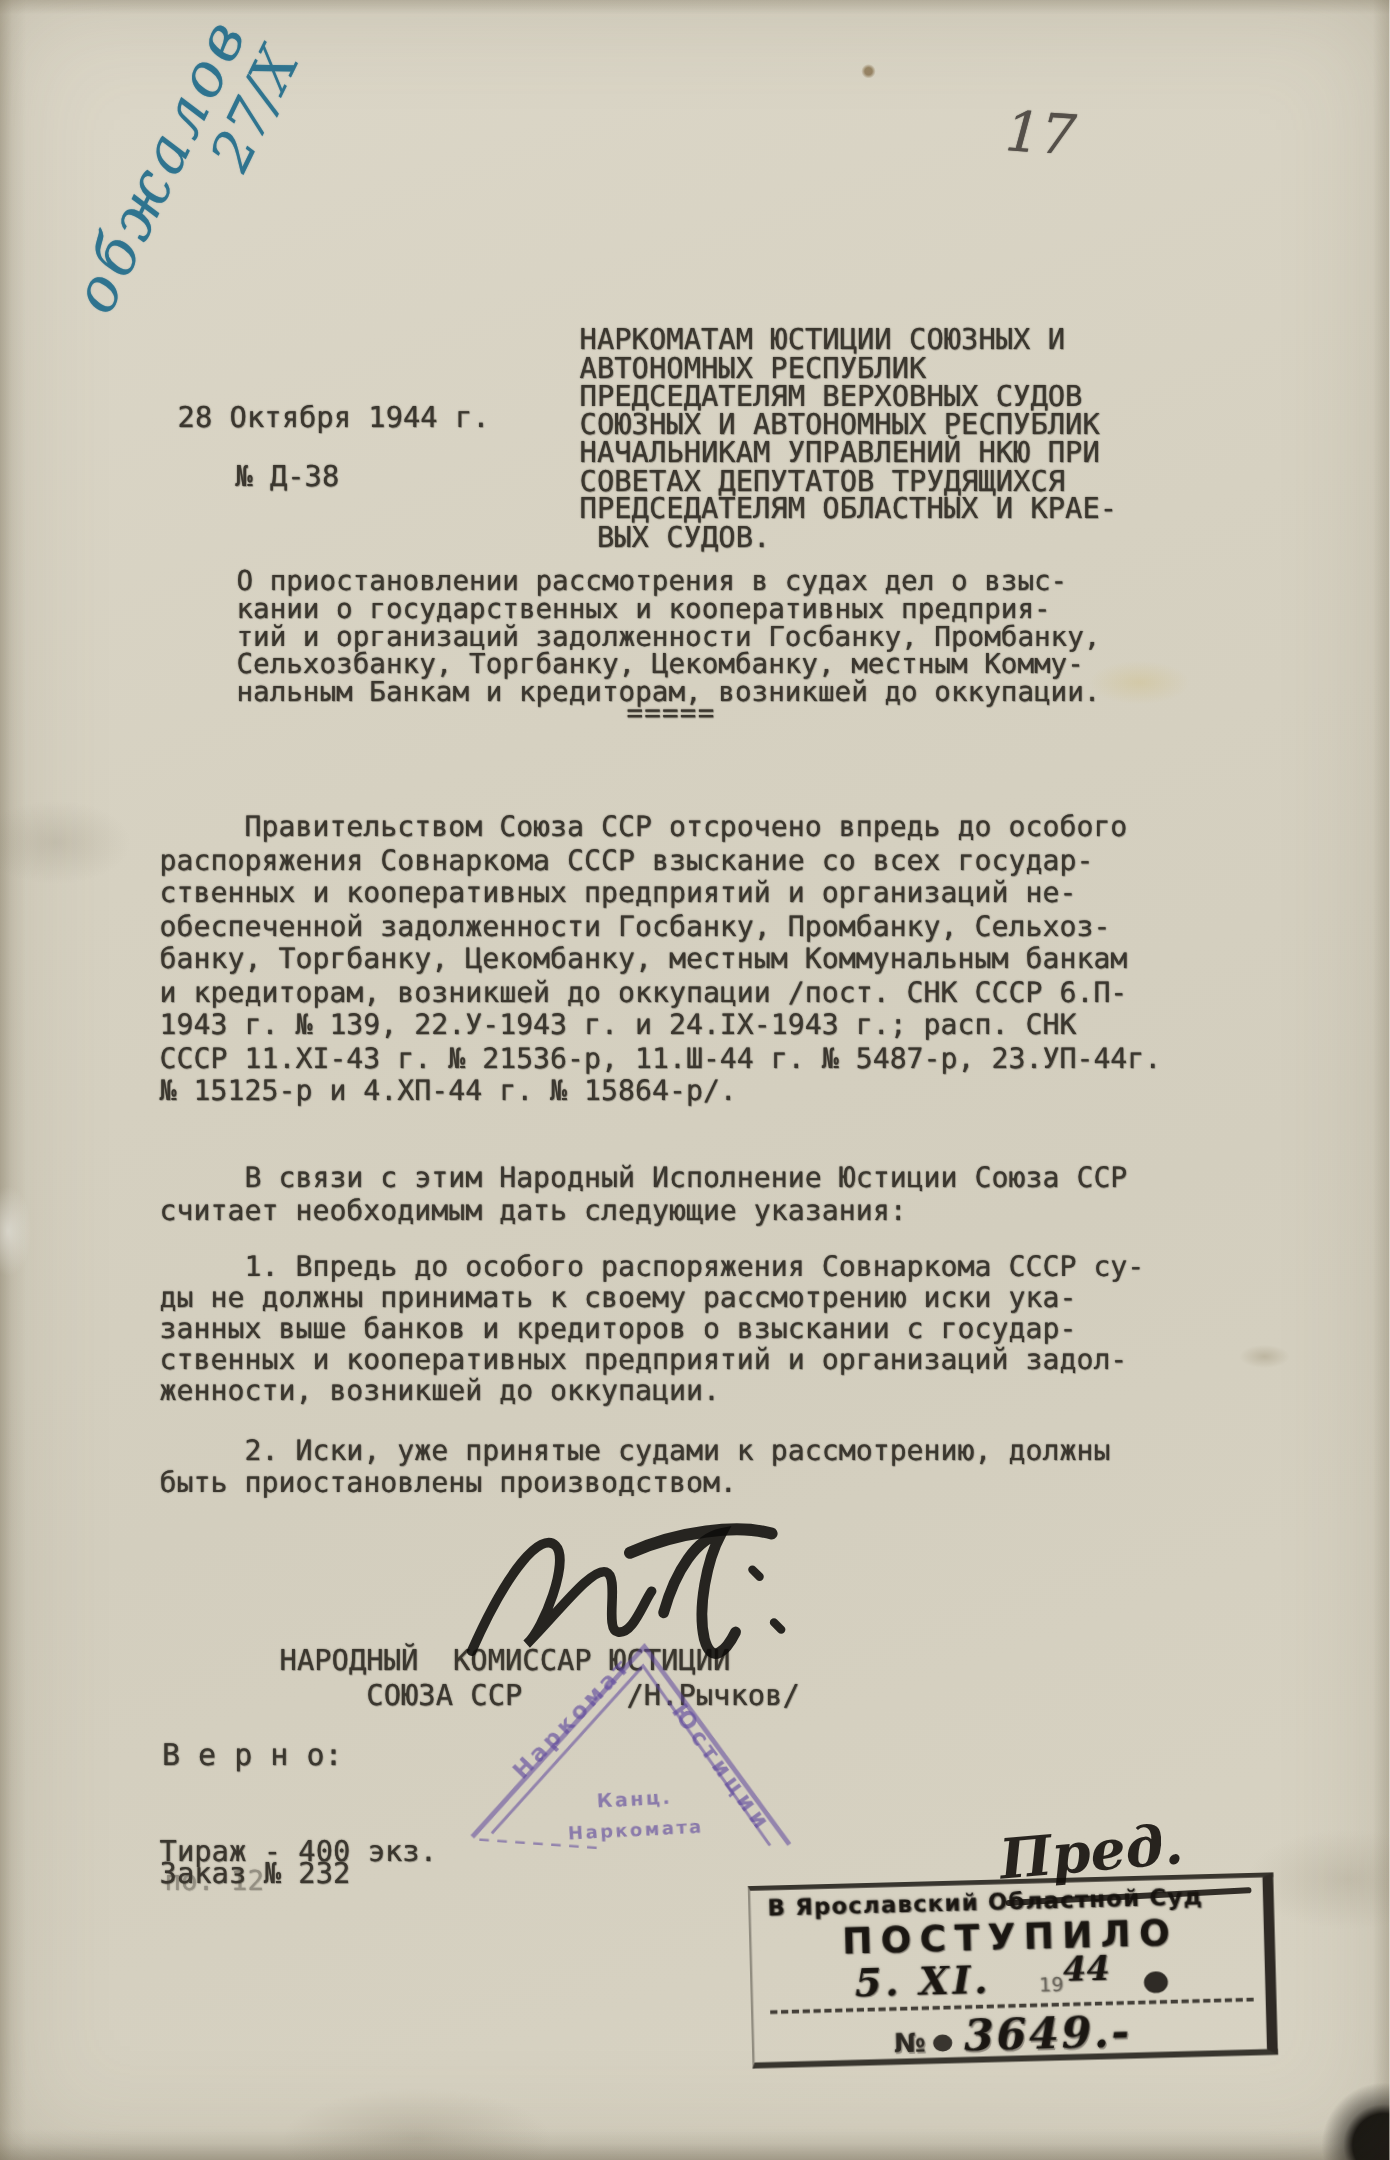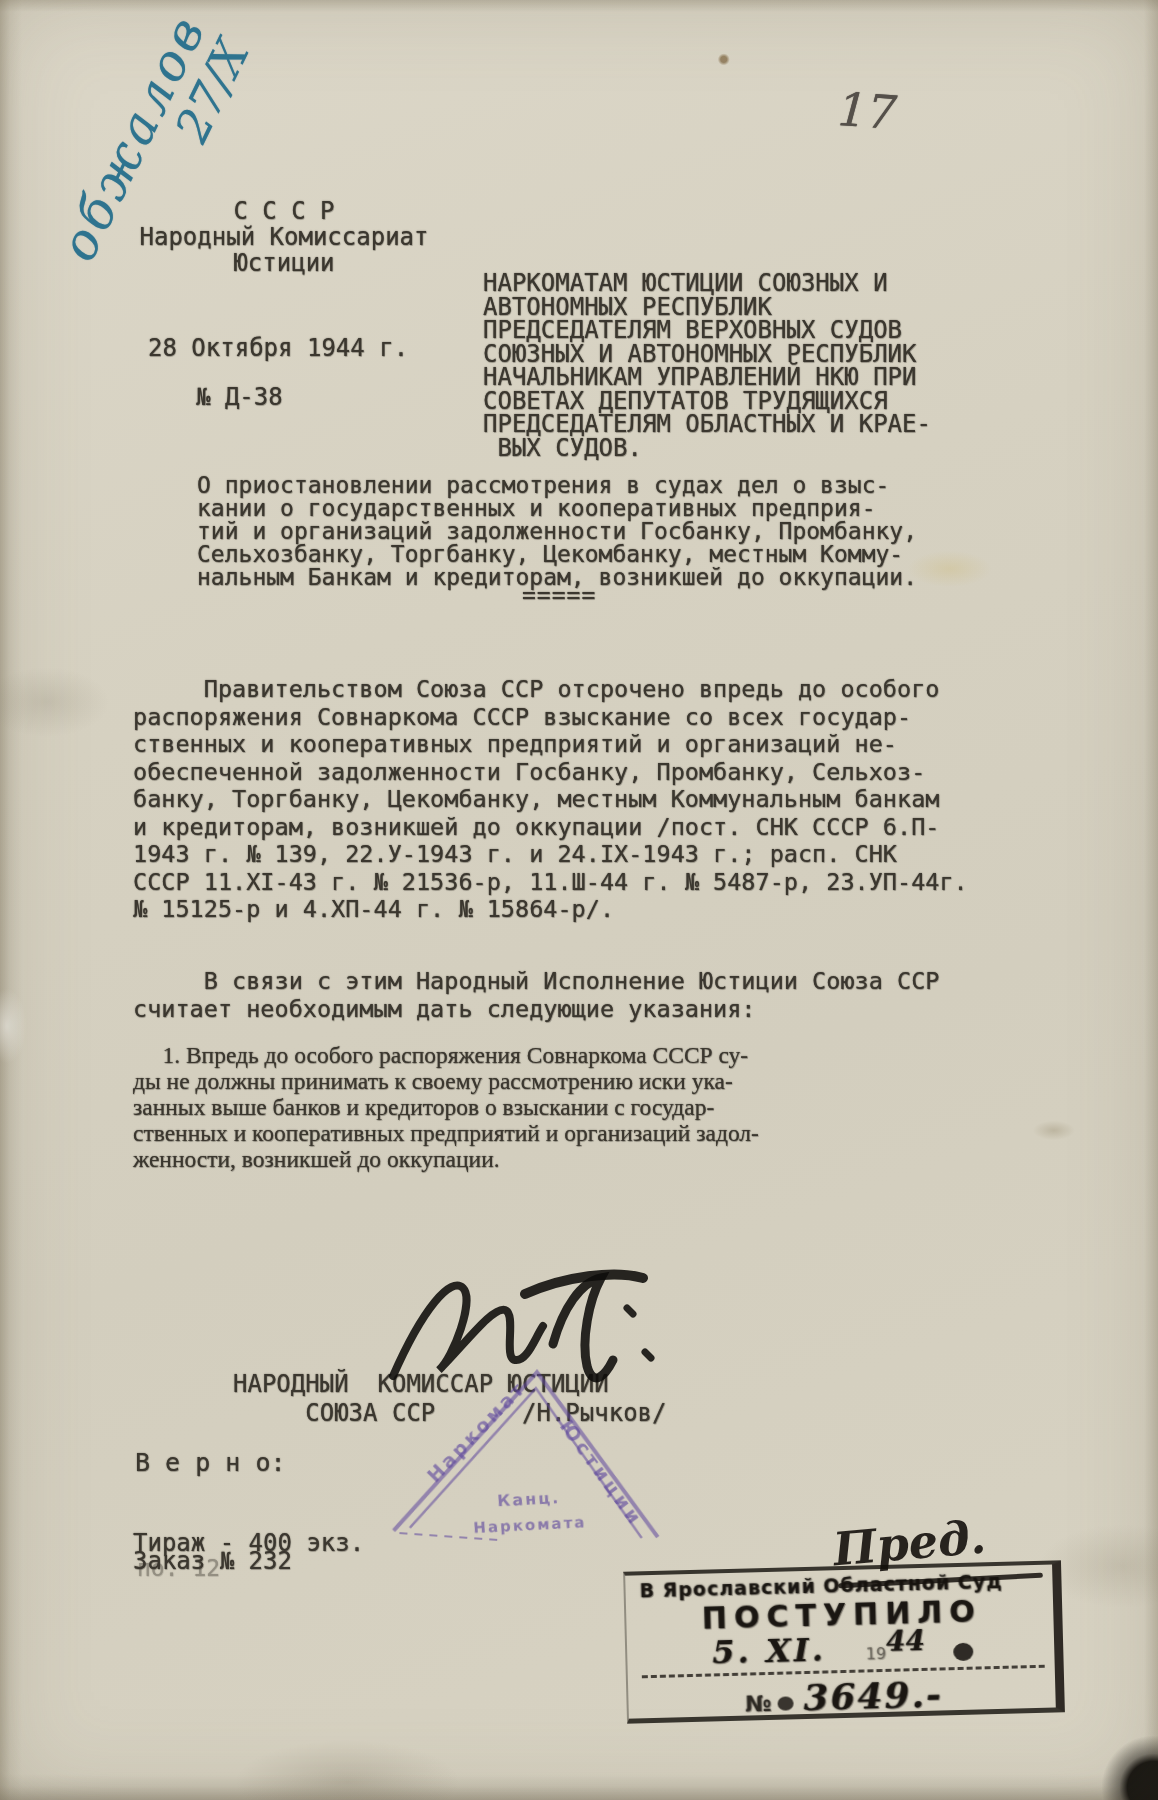--- a/index.html
+++ b/index.html
@@ -41,23 +41,20 @@
 
 <div id="paper">
 
   <div class="abs blue hand" style="left:-35px;top:95px;width:380px;transform:rotate(-64deg);transform-origin:50% 50%;">
     <div style="font-size:50px;letter-spacing:4px;text-align:center;">обжалов</div>
     <div style="font-size:46px;text-align:right;padding-right:60px;margin-top:-6px;">27/X</div>
   </div>
 
   <div class="abs hand" style="left:838px;top:84px;font-size:46px;color:#55504a;transform:rotate(4deg);text-shadow:0 0 1px #55504a;">17</div>
 
-  <div class="abs typew lines" style="left:138px;top:198px;width:292px;font-size:24px;line-height:26px;text-align:center;">С С С Р
-Народный Комиссариат
-Юстиции</div>
 
   <div class="abs typew" style="left:148px;top:334px;font-size:24px;">28 Октября 1944 г.</div>
 
   <div class="abs typew" style="left:196px;top:383px;font-size:24px;">№ Д-38</div>
 
   <div class="abs typew lines" style="left:483px;top:272px;font-size:24px;line-height:23.5px;">НАРКОМАТАМ ЮСТИЦИИ СОЮЗНЫХ И
 АВТОНОМНЫХ РЕСПУБЛИК
 ПРЕДСЕДАТЕЛЯМ ВЕРХОВНЫХ СУДОВ
 СОЮЗНЫХ И АВТОНОМНЫХ РЕСПУБЛИК
 НАЧАЛЬНИКАМ УПРАВЛЕНИЙ НКЮ ПРИ
@@ -79,26 +76,28 @@
 обеспеченной задолженности Госбанку, Промбанку, Сельхоз-
 банку, Торгбанку, Цекомбанку, местным Коммунальным банкам
 и кредиторам, возникшей до оккупации /пост. СНК СССР 6.П-
 1943 г. № 139, 22.У-1943 г. и 24.IX-1943 г.; расп. СНК
 СССР 11.XI-43 г. № 21536-р, 11.Ш-44 г. № 5487-р, 23.УП-44г.
 № 15125-р и 4.ХП-44 г. № 15864-р/.</div>
 
   <div class="abs typew lines" style="left:133px;top:968px;font-size:23.5px;line-height:27.5px;">     В связи с этим Народный Исполнение Юстиции Союза ССР
 считает необходимым дать следующие указания:</div>
 
-  <div class="abs typew lines" style="left:133px;top:1042px;font-size:23.5px;line-height:26px;font-family:Liberation Serif, serif;">     1. Впредь до особого распоряжения Совнаркома СССР су-
+  <div class="abs typew lines" style="left:133px;top:1042px;font-size:23.5px;line-height:26px;">     1. Впредь до особого распоряжения Совнаркома СССР су-
 ды не должны принимать к своему рассмотрению иски ука-
 занных выше банков и кредиторов о взыскании с государ-
 ственных и кооперативных предприятий и организаций задол-
 женности, возникшей до оккупации.</div>
 
+  <div class="abs typew lines" style="left:133px;top:1196px;font-size:23.5px;line-height:26px;">     2. Иски, уже принятые судами к рассмотрению, должны
+быть приостановлены производством.</div>
 
 
   <div class="abs typew lines" style="left:233px;top:1370px;font-size:24px;line-height:29px;">НАРОДНЫЙ  КОМИССАР ЮСТИЦИИ
      СОЮЗА ССР      /Н.Рычков/</div>
 
   <div class="abs typew" style="left:135px;top:1448px;font-size:25px;">В е р н о:</div>
 
   <svg class="abs" style="left:375px;top:1248px;" width="320" height="150" viewBox="0 0 320 150">
     <g stroke="rgba(14,12,10,.88)" fill="none" stroke-linecap="round">
       <path d="M18,128 C48,60 76,28 88,40 C100,52 78,110 64,122 C90,96 118,58 130,62 C142,66 128,110 140,112 C152,114 160,90 168,78" stroke-width="8"></path>

